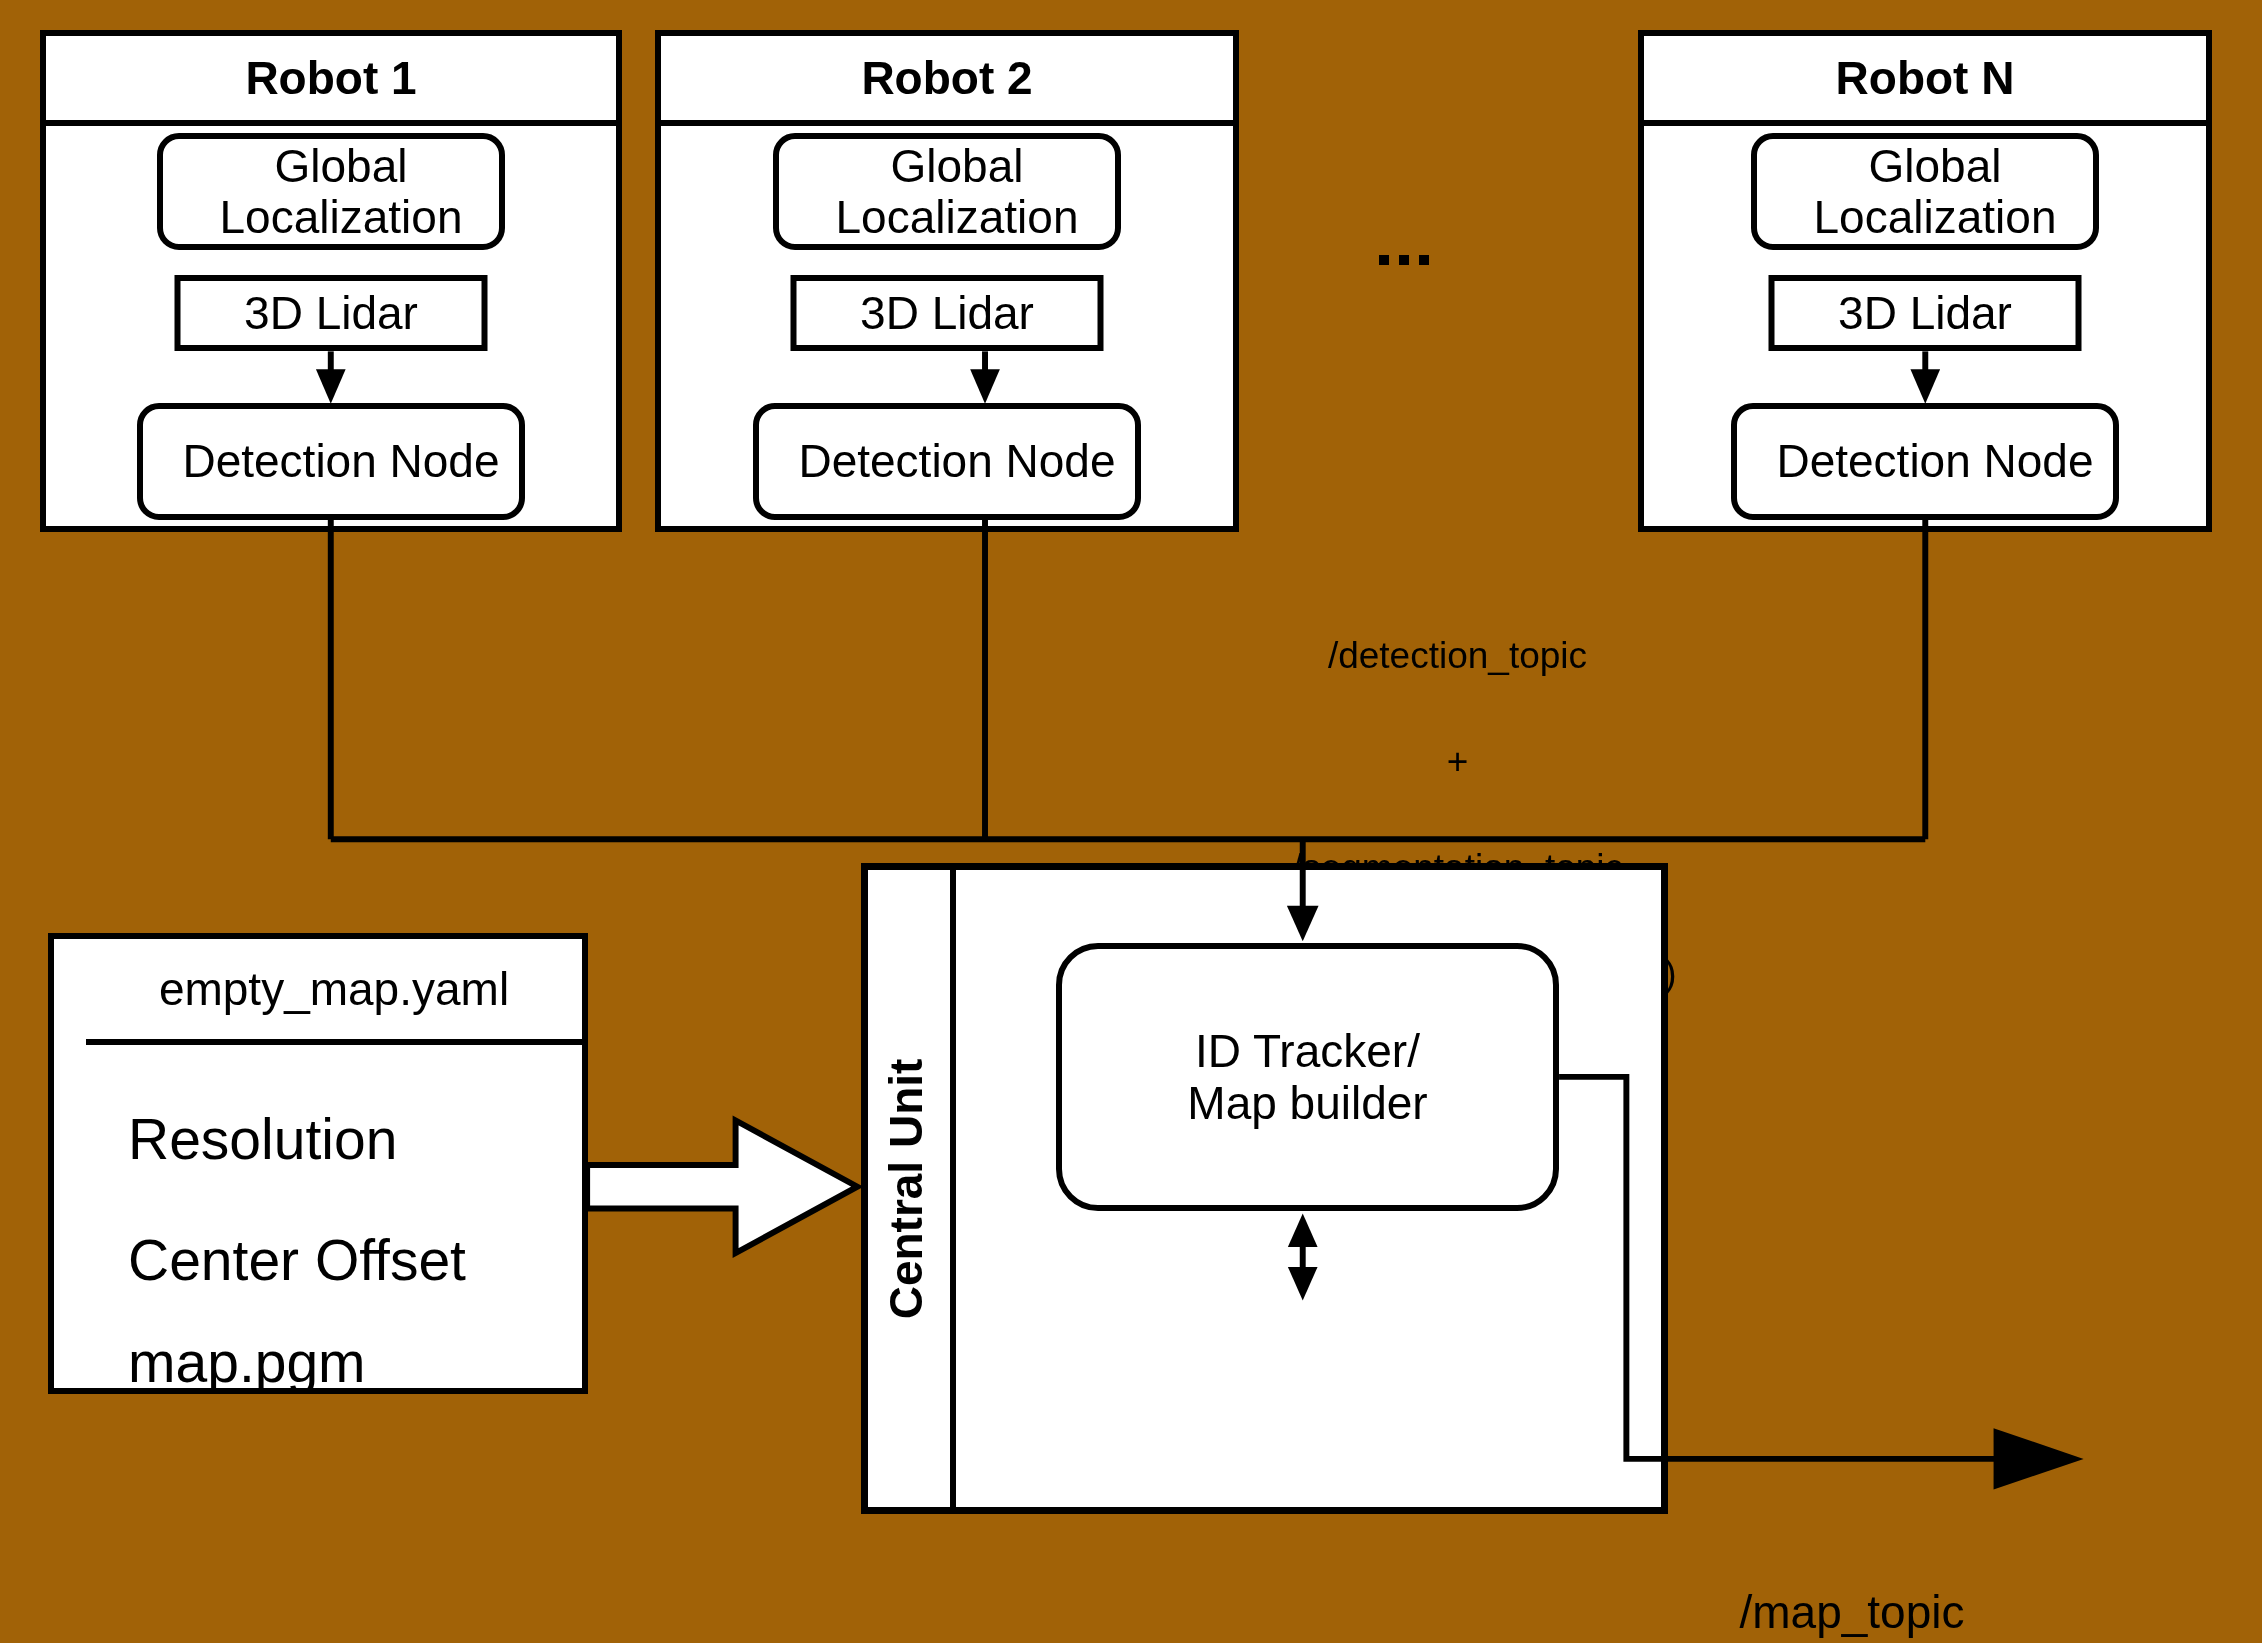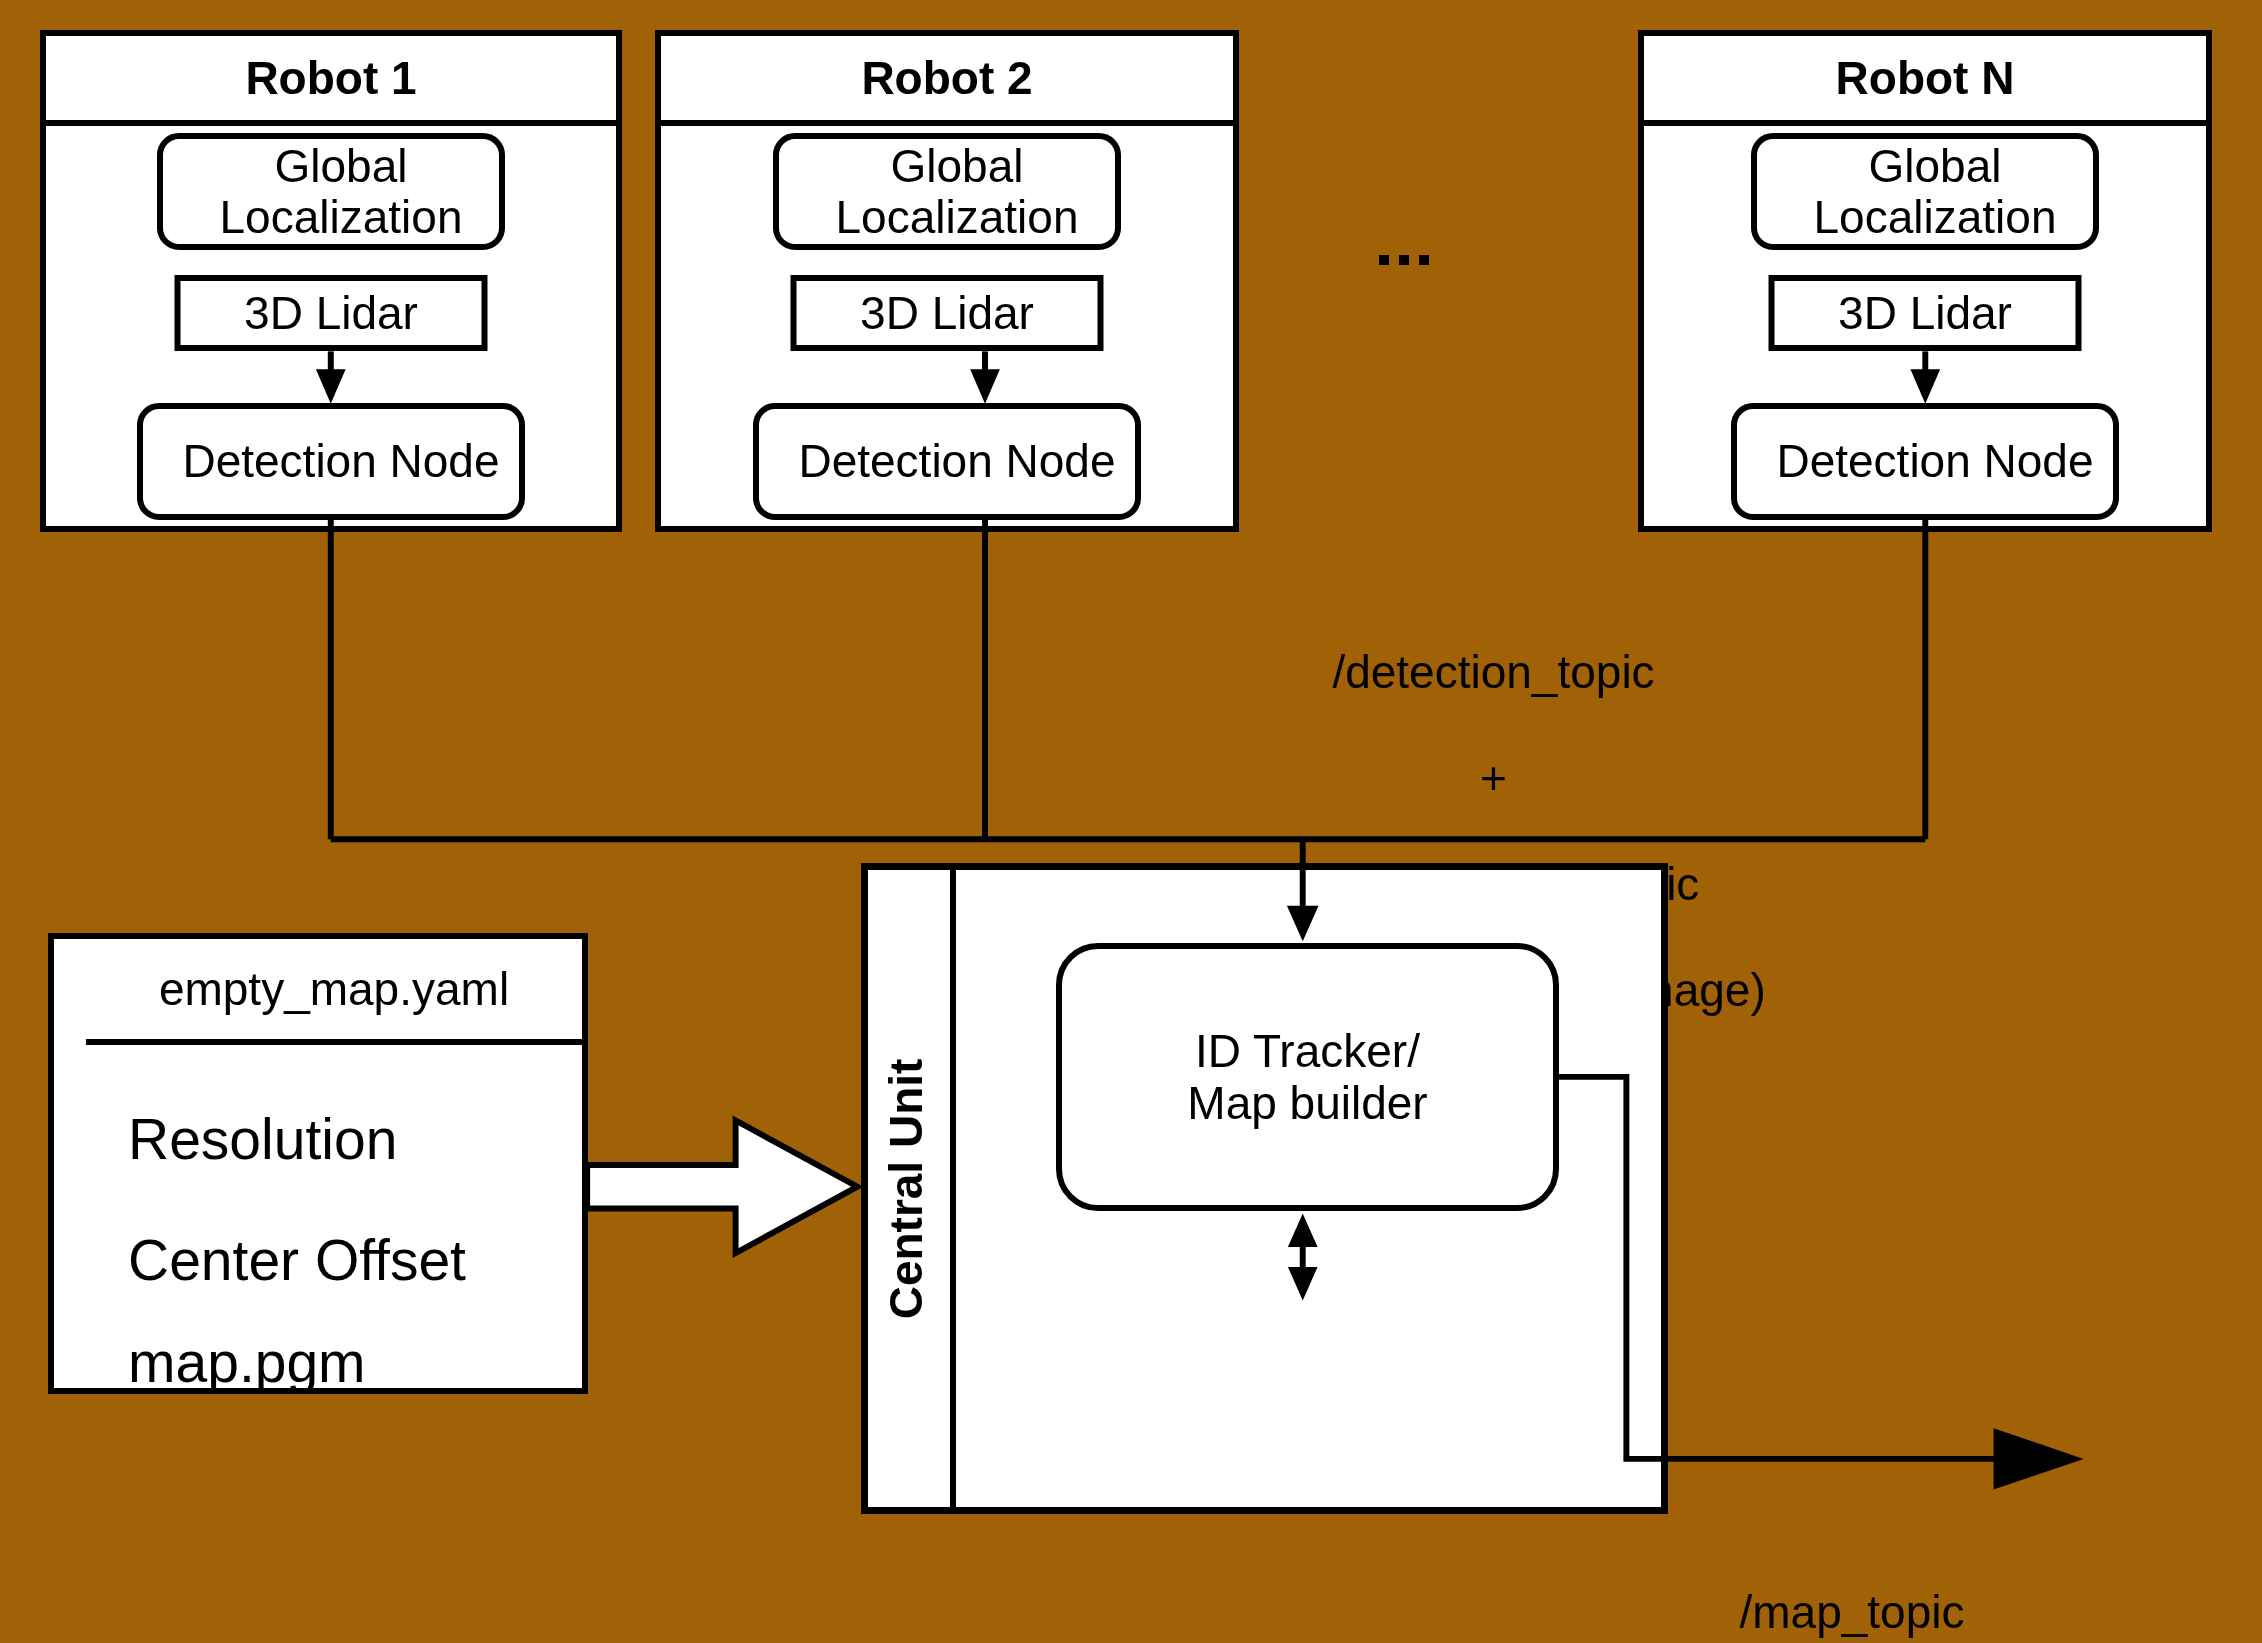--- a/index.html
+++ b/index.html
@@ -38,24 +38,23 @@
   .node.lidar{top:149px;width:313px;height:76px;text-align:right;}
   .node.detection{top:277px;width:388px;height:117px;}
   
   .dots{
     position:absolute;left:1379px;top:253px;width:50px;height:14px;
     display:flex;justify-content:space-between;align-items:center;
   }
   .dots span{width:10px;height:10px;background:#000;display:block;}
   
   .topic-block{
-    position:absolute;left:1111px;top:593px;width:693px;
-    text-align:center;font-size:46px;line-height:53px;
+    position:absolute;left:1111px;top:576px;width:693px;
+    text-align:center;font-size:37px;line-height:53px;
     white-space:pre-line;
-    margin-left:36px;
   }
   
   .map-box{
     position:absolute;left:48px;top:933px;width:540px;height:461px;
     border:6px solid #000;box-sizing:border-box;background:#fff;padding-left:32px;
   }
   .map-title{
     height:100px;border-bottom:6px solid #000;
     display:flex;align-items:center;justify-content:center;
     font-size:46px;

